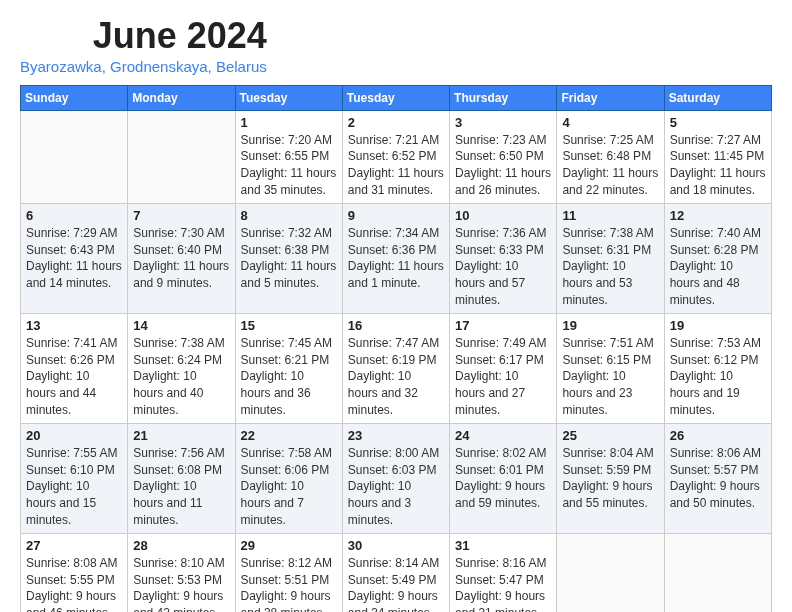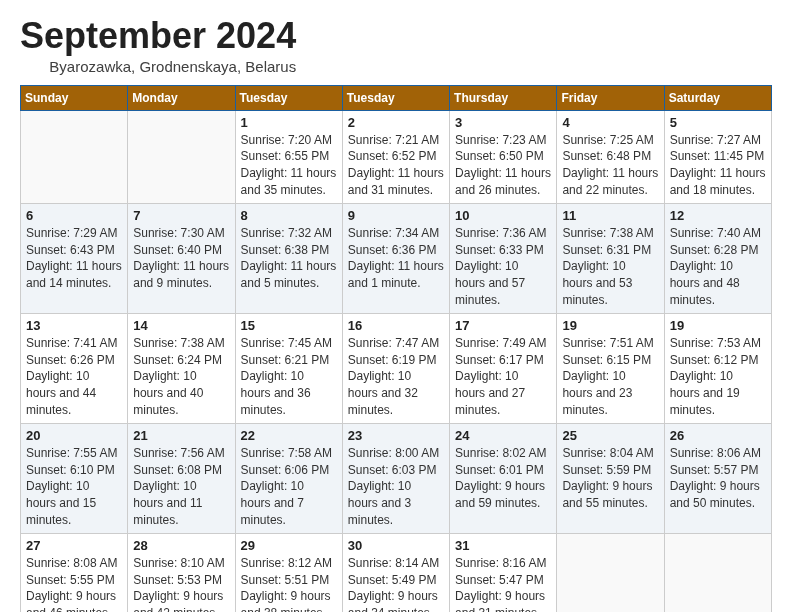--- a/index.html
+++ b/index.html
@@ -43,30 +43,30 @@
       text-align: right;
     }
     .month-title {
       font-size: 36px;
       font-weight: bold;
       color: #222;
       line-height: 1.1;
     }
     .location {
       font-size: 15px;
-      color: #404040;
+      color: #3b82f6;
       margin-top: 2px;
     }
     .calendar {
       width: 100%;
       border-collapse: collapse;
       font-size: 11px;
     }
     .calendar th {
-      background: #a16207;
+      background: #3b82f6;
       color: #fff;
       padding: 5px 4px;
       text-align: left;
       font-size: 12px;
       font-weight: bold;
       border: 1px solid #1a5fa0;
     }
     .calendar td {
       border: 1px solid #ccc;
       vertical-align: top;
@@ -94,21 +94,21 @@
     .row-shaded td {
       background: #f0f4f8;
     }
   </style>
 </head>
 <body>
 
 <div class="page">
   <div class="header">
     <div class="title-block">
-      <div class="month-title">September 2024</div>
+      <div class="month-title">June 2024</div>
       <div class="location">Byarozawka, Grodnenskaya, Belarus</div>
     </div>
   </div>
 
   <table class="calendar">
     <thead>
       <tr>
         <th>Sunday</th>
         <th>Monday</th>
         <th>Tuesday</th>

